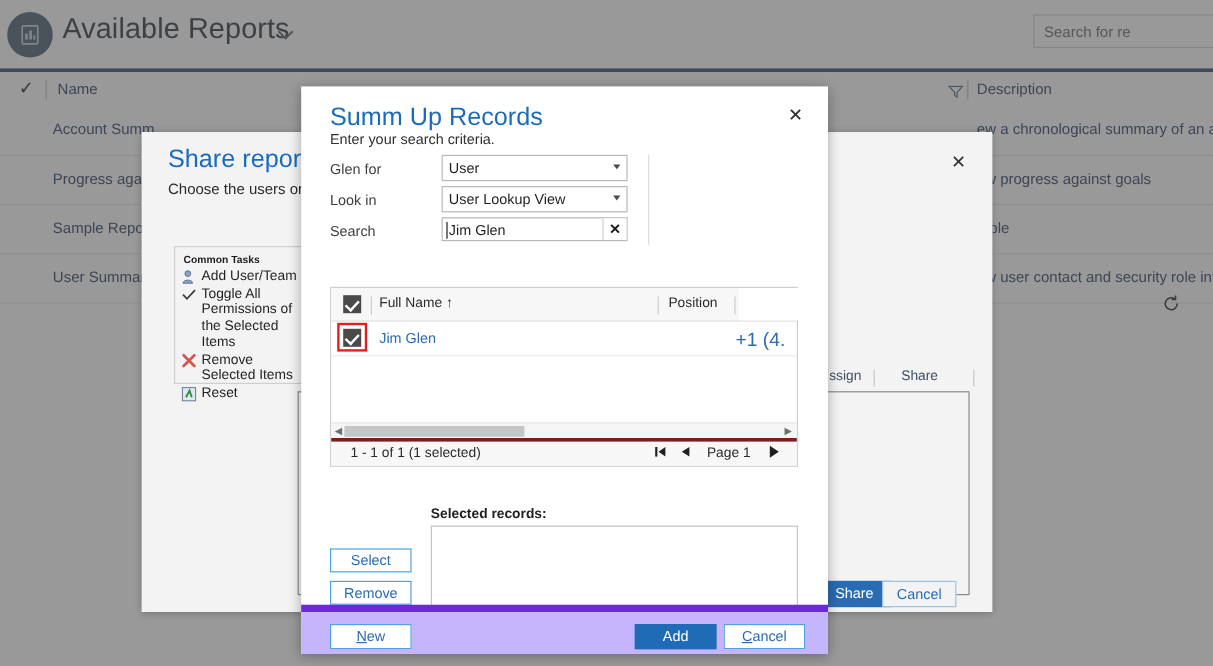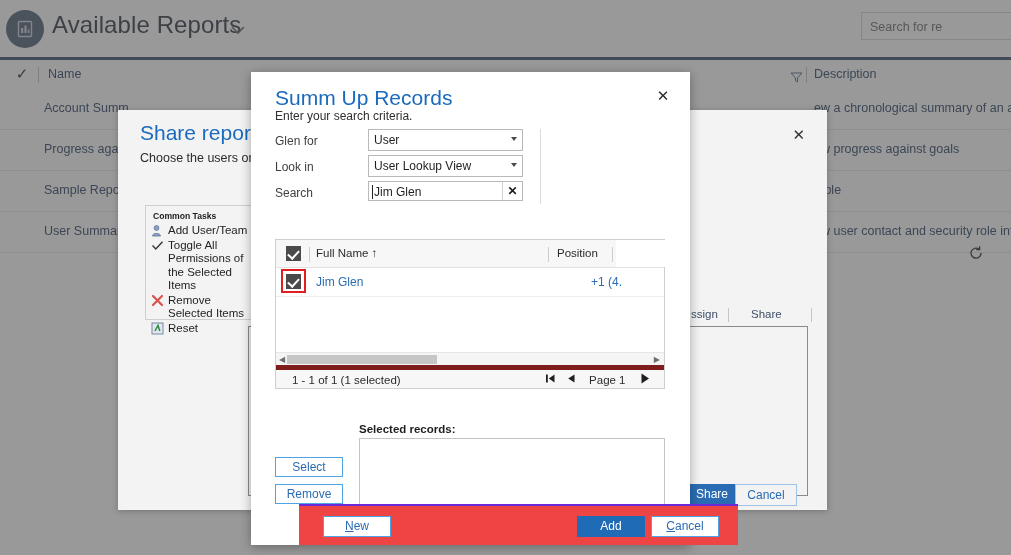--- a/index.html
+++ b/index.html
@@ -208,32 +208,32 @@
 
   .lk-grid-row { position:relative; height:29px; border-bottom:1px solid #ededed; }
   .row-cbx { position:absolute; left:10px; top:6px; }
   .cbx-highlight {
     position:absolute; left:5px; top:1px; width:25px; height:24px;
     border:2px solid #e02020;
   }
   .row-name {
     position:absolute; left:40px; top:7px; font-size:12px; color:#2a6cb3;
   }
-  .row-pos { position:absolute; left:315px; top:7px; font-size:12px; color:#2a6cb3; }
+  .row-pos { position:absolute; left:337px; top:7px; font-size:16px; color:#2a6cb3; }
 
   .lk-hscroll {
     position:absolute; left:0; bottom:23px; width:100%; height:13px;
     background:#f5f5f5; border-top:1px solid #e6e6e6;
   }
   .hs-thumb { position:absolute; left:11px; top:2px; width:150px; height:9px; background:#c6c6c6; }
   .hs-arrow { position:absolute; top:3px; font-size:8px; color:#6e6e6e; line-height:7px; }
 
   .lk-pager {
     position:absolute; left:0; bottom:0; width:100%; height:23px;
-    background:#f7f7f7; border-top:5px solid #7f1d1d;
+    background:#f7f7f7; border-top:3px solid #7f1d1d;
   }
   .pg-count { position:absolute; left:16px; top:4px; font-size:11.5px; color:#2b2b2b; }
   .pg-nav { position:absolute; right:10px; top:2px; height:18px; }
   .pg-ico { display:inline-block; vertical-align:middle; font-size:12px; color:#1f1f1f; margin:0 3px; }
   .pg-label { display:inline-block; vertical-align:middle; font-size:11.5px; color:#2b2b2b; margin:0 7px; }
 
   
   .sel-label { position:absolute; left:108px; top:351px; font-size:11.5px; color:#1f1f1f; font-weight:bold; }
   .sel-box {
     position:absolute; left:108px; top:366px; width:306px; height:72px;
@@ -242,21 +242,21 @@
   .side-btn {
     position:absolute; left:24px; width:68px; height:20px;
     border:1px solid #4fa3e3; background:#fff; color:#2a6cb3;
     font-size:12px; text-align:center; line-height:18px; cursor:pointer;
   }
   #btn-select { top:385px; }
   #btn-remove { top:412px; }
 
   .lk-footer {
     position:absolute; left:0; bottom:0; width:100%; height:41px;
-    background:#ef4444; border-top:2px solid #6d28d9;margin-left:48px;
+    background:#c4b5fd; border-top:6px solid #6d28d9;
   }
   .ft-btn {
     position:absolute; top:10px; height:21px; font-size:12px;
     text-align:center; line-height:19px; cursor:pointer;
   }
   #btn-new { left:24px; width:68px; border:1px solid #4fa3e3; background:#fff; color:#2a6cb3; }
   #btn-add { left:278px; width:68px; background:#1f6bb5; color:#fff; border:1px solid #1f6bb5; }
   #btn-cancel { left:352px; width:68px; border:1px solid #4fa3e3; background:#fff; color:#2a6cb3; }
   .ul { text-decoration:underline; }
 </style>

